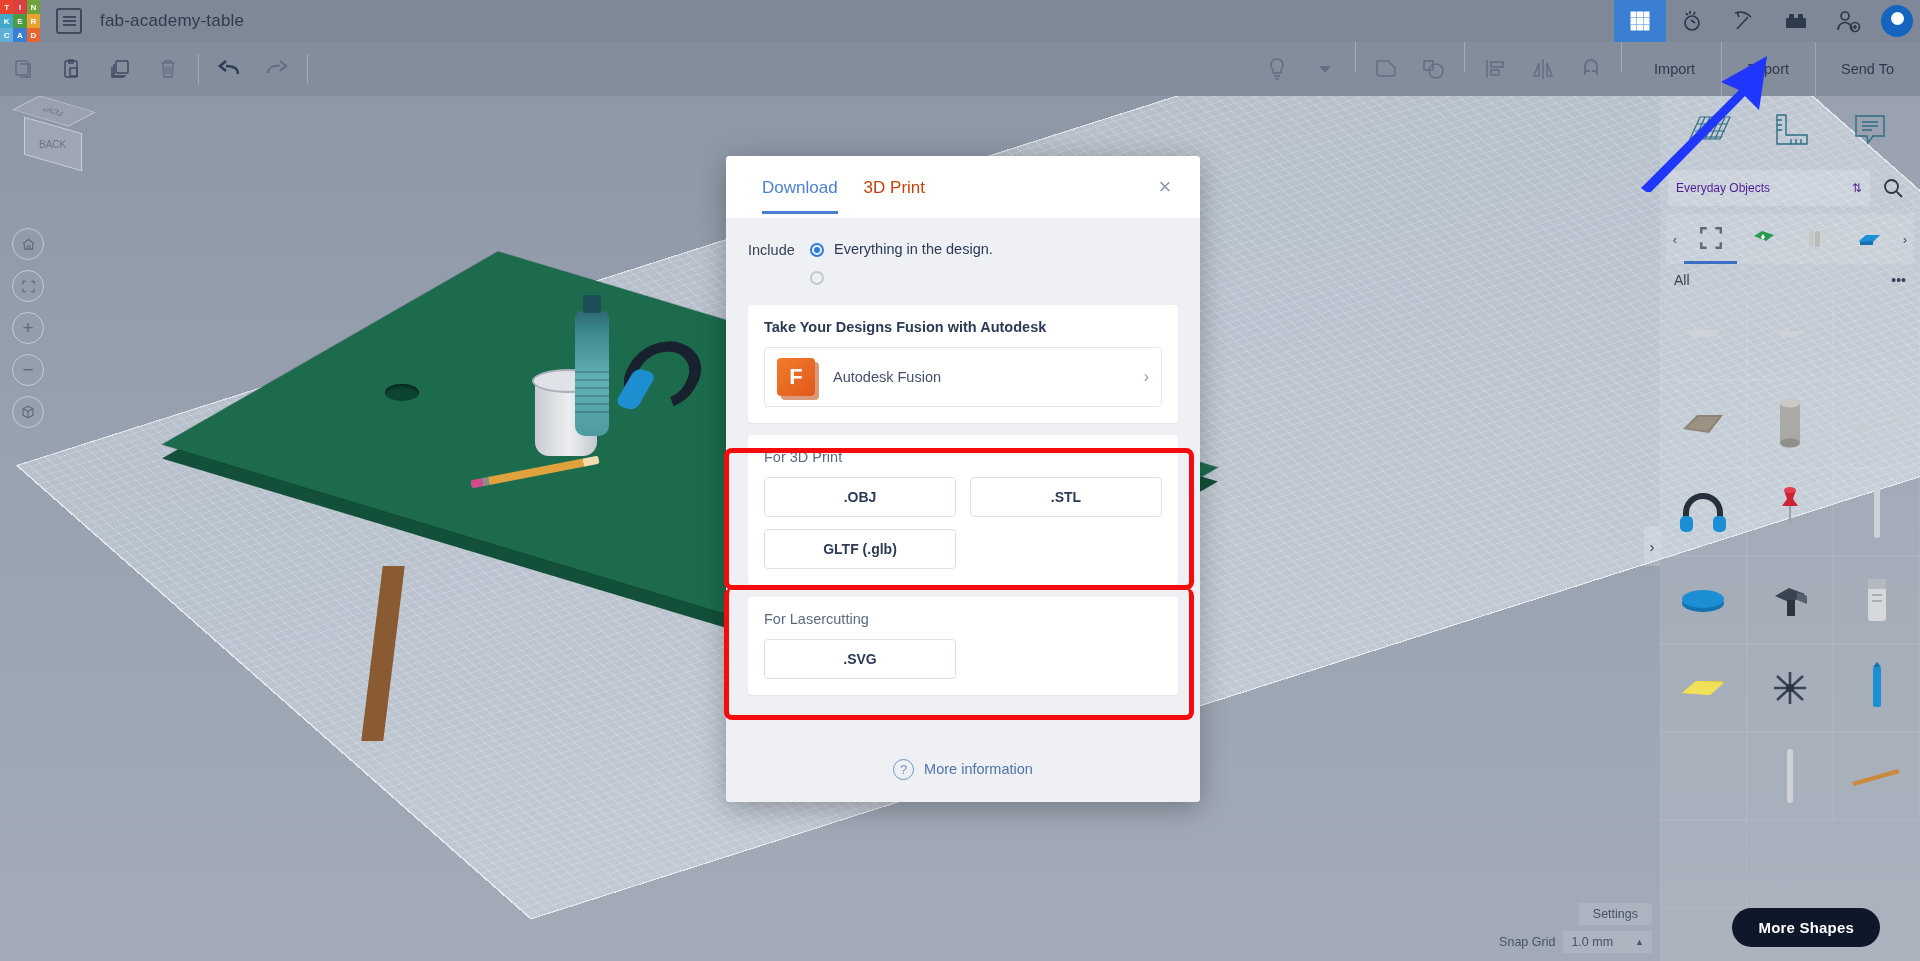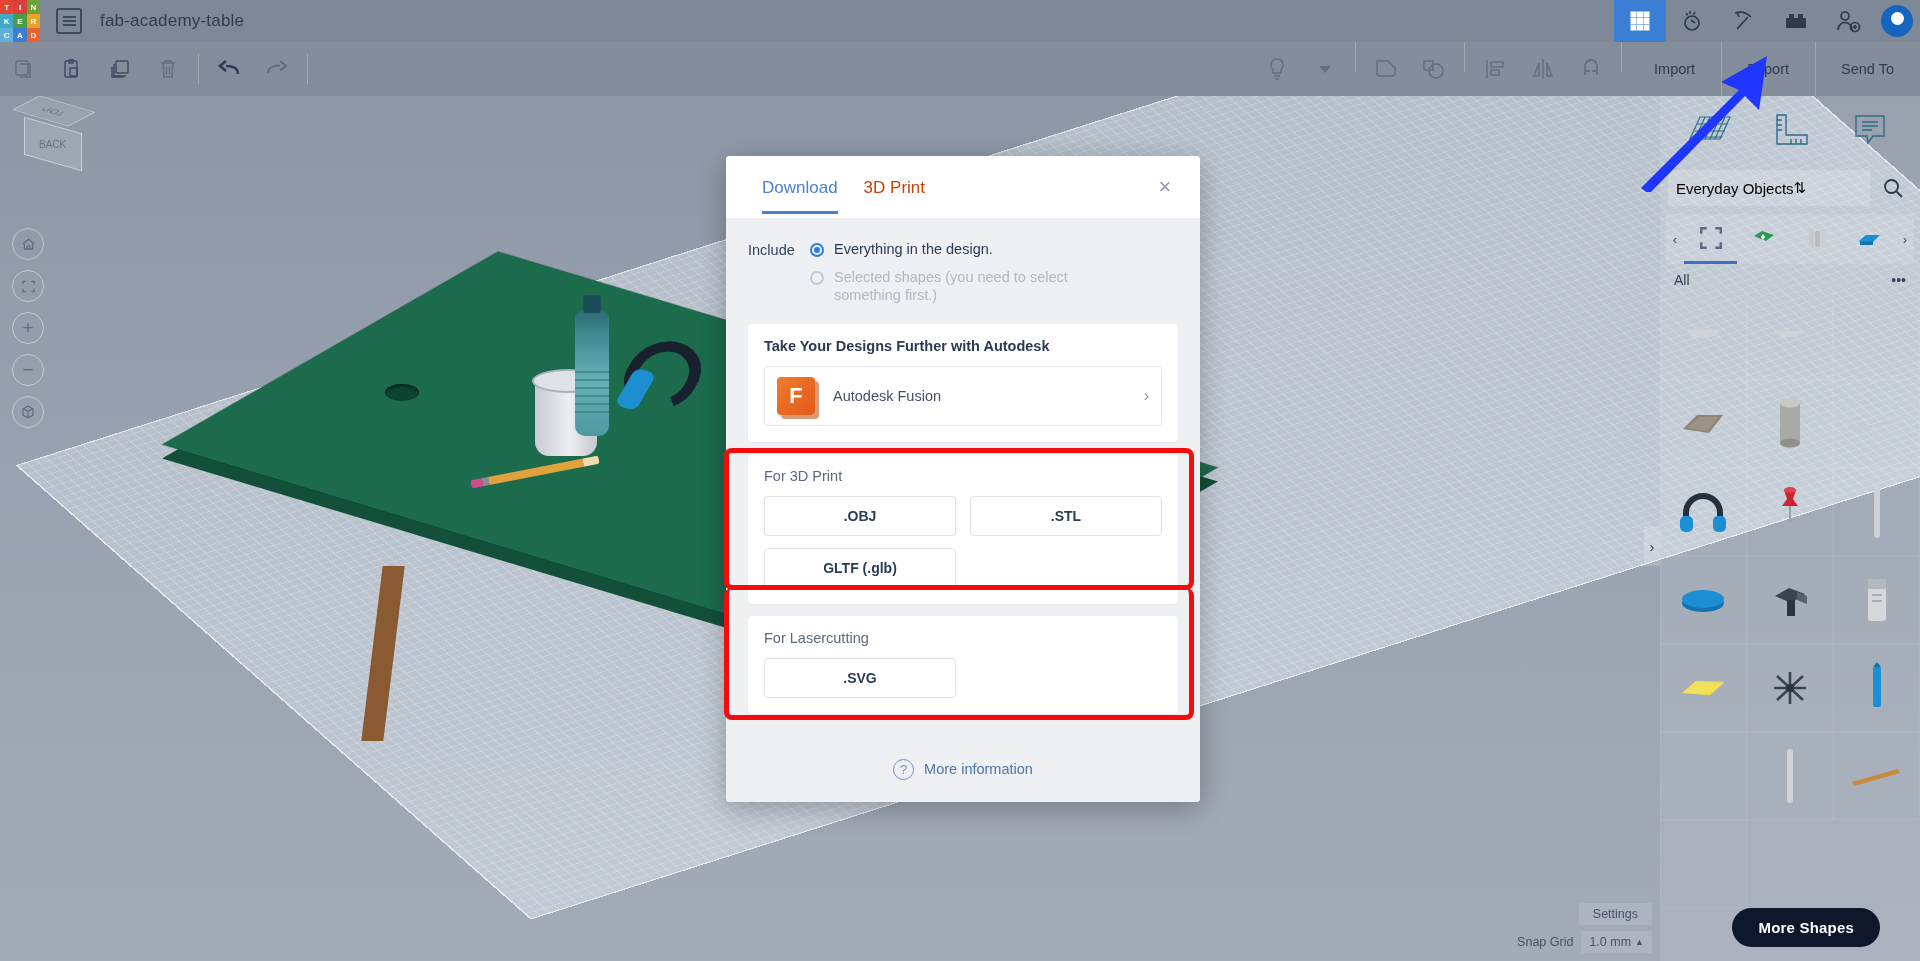--- a/index.html
+++ b/index.html
@@ -157,21 +157,21 @@
     display:flex;align-items:center;justify-content:center; font-size:15px;
   }
 
   
   .rpanel { position:absolute; right:0; top:96px; width:260px; height:865px; background:rgba(255,255,255,.10); }
   .rp-icons { display:flex; justify-content:space-around; align-items:center; height:70px; padding:0 10px; }
   .rp-ic { width:52px;height:48px;display:flex;align-items:center;justify-content:center;color:#2d6d85;}
   .rp-search { display:flex; align-items:center; height:44px; padding:0 4px 0 8px; }
   .rp-select {
     flex:1; height:36px; background:rgba(255,255,255,.18); display:flex; align-items:center;
-    padding:0 8px; font-size:15px; color:#000000; 
+    padding:0 8px; font-size:12px; color:#4c1d95; justify-content:space-between;
   }
   .rp-srch-btn { width:46px;height:44px;display:flex;align-items:center;justify-content:center;color:#2a3646;}
   .rp-carousel { display:flex; align-items:center; height:50px;
                  background:rgba(255,255,255,.12); margin:4px 6px 0; }
   .carou-item { flex:1; display:flex; align-items:center; justify-content:center; height:50px;}
   .carou-arrow { width:18px; text-align:center; font-size:13px; color:#3b4858; }
   .carou-item.sel { border-bottom:3px solid #3b6fc4; }
   .rp-all { display:flex;align-items:center;justify-content:space-between;
             padding:8px 14px 4px; font-size:14px; color:#36425a; }
   .grid { display:grid; grid-template-columns: repeat(3,1fr); }
@@ -184,21 +184,21 @@
   .rp-collapse { position:absolute; left:-16px; top:430px; width:16px;height:40px;
                  background:rgba(255,255,255,.18); display:flex;align-items:center;justify-content:center;
                  color:#2f3c4e; font-size:15px;}
 
   
   .grid-settings { position:absolute; right:268px; bottom:8px; text-align:right; }
   .gs-btn { display:inline-block; padding:4px 14px; font-size:12.5px; color:#46536a;
             background:rgba(255,255,255,.12); border-radius:2px; margin-bottom:6px; }
   .gs-row { display:flex; align-items:center; gap:8px; justify-content:flex-end;
             font-size:12.5px; color:#46536a; }
-  .gs-val { background:rgba(255,255,255,.12); padding:4px 8px; display:flex; gap:4px; align-items:center; }
+  .gs-val { background:rgba(255,255,255,.12); padding:4px 8px; display:flex; gap:22px; align-items:center; }
 
   
   .toast {
     position:absolute; left:0; bottom:22px; width:235px; height:40px;
     display:flex; align-items:center; padding-left:20px;
     color:#e6eee9; font-size:14px;
     background: repeating-linear-gradient(125deg,#4a8a4d 0 14px,#3f7e44 14px 28px);
   }
   .modal {
     position:absolute; left:726px; top:156px; width:474px; height:646px;
@@ -666,27 +666,26 @@
     <div class="m-body">
       <div class="inc-row">
         <div class="inc-label">Include</div>
         <div class="inc-opts">
           <div class="inc-opt">
             <span class="radio"></span>
             <span class="inc-txt">Everything in the design.</span>
           </div>
           <div class="inc-opt">
             <span class="radio off"></span>
-            <span class="inc-txt dis" style="max-width:260px">Selected shapes (you need to select something first.)</span>
           </div>
         </div>
       </div>
 
       <div class="card">
-        <div class="card-h">Take Your Designs Further with Autodesk</div>
+        <div class="card-h">Take Your Designs Fusion with Autodesk</div>
         <div class="fusion-row">
           <div class="fusion-ico">F</div>
           <div class="fusion-name">Autodesk Fusion</div>
           <div class="chev">›</div>
         </div>
       </div>
 
       <div class="card">
         <div class="card-h light">For 3D Print</div>
         <div class="btn-row">

